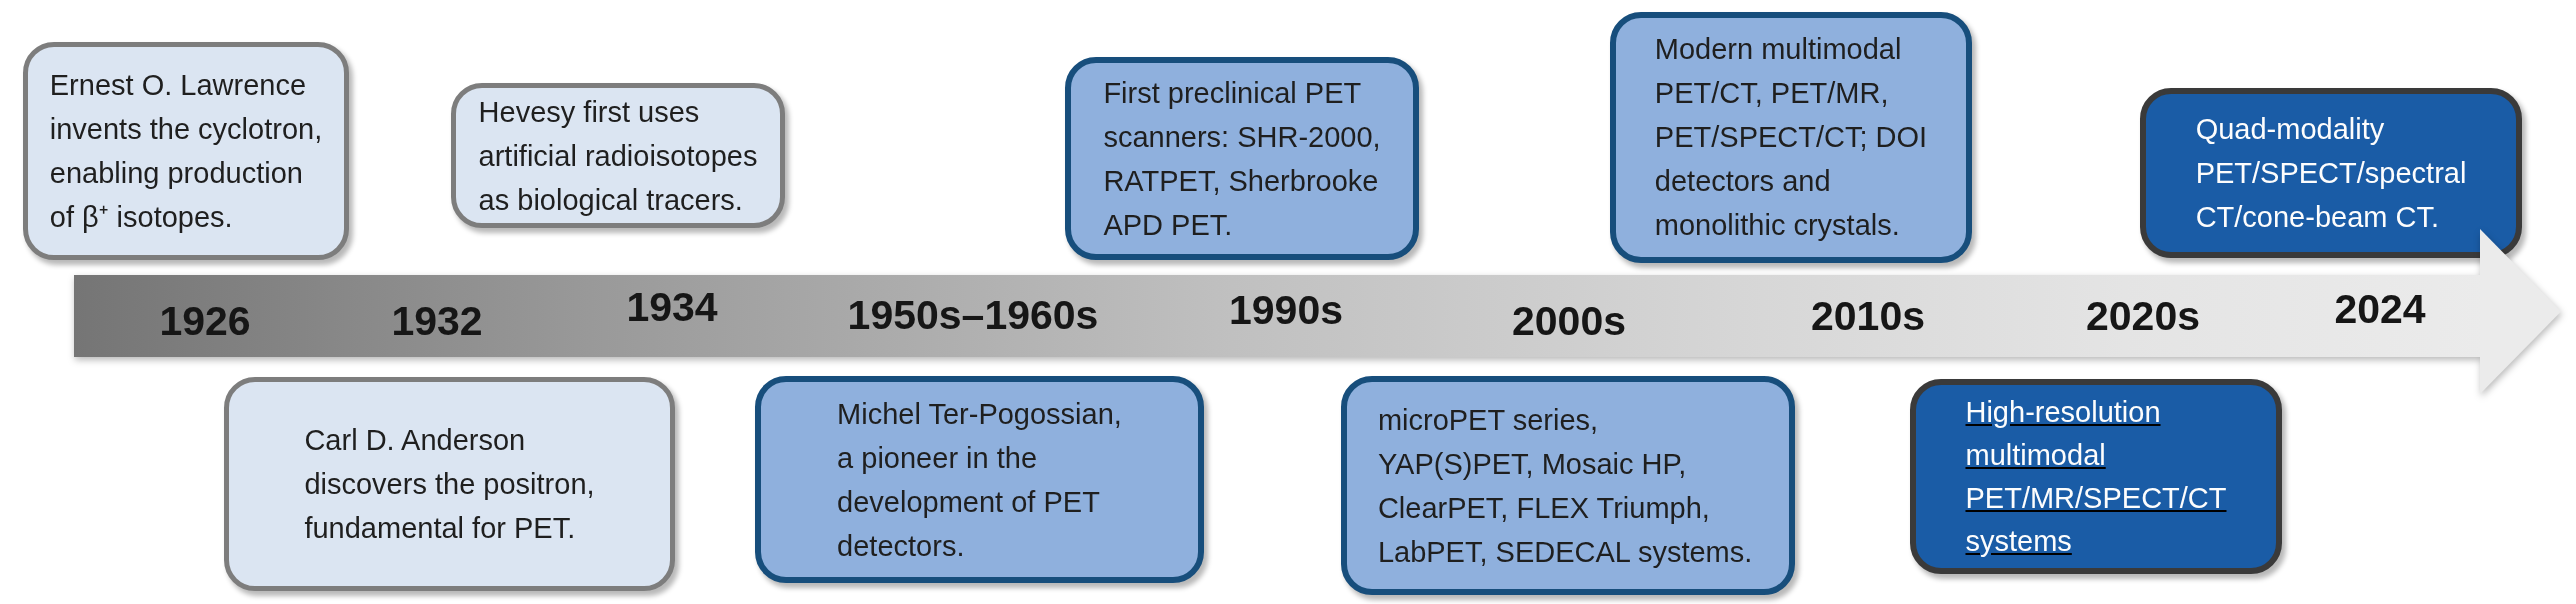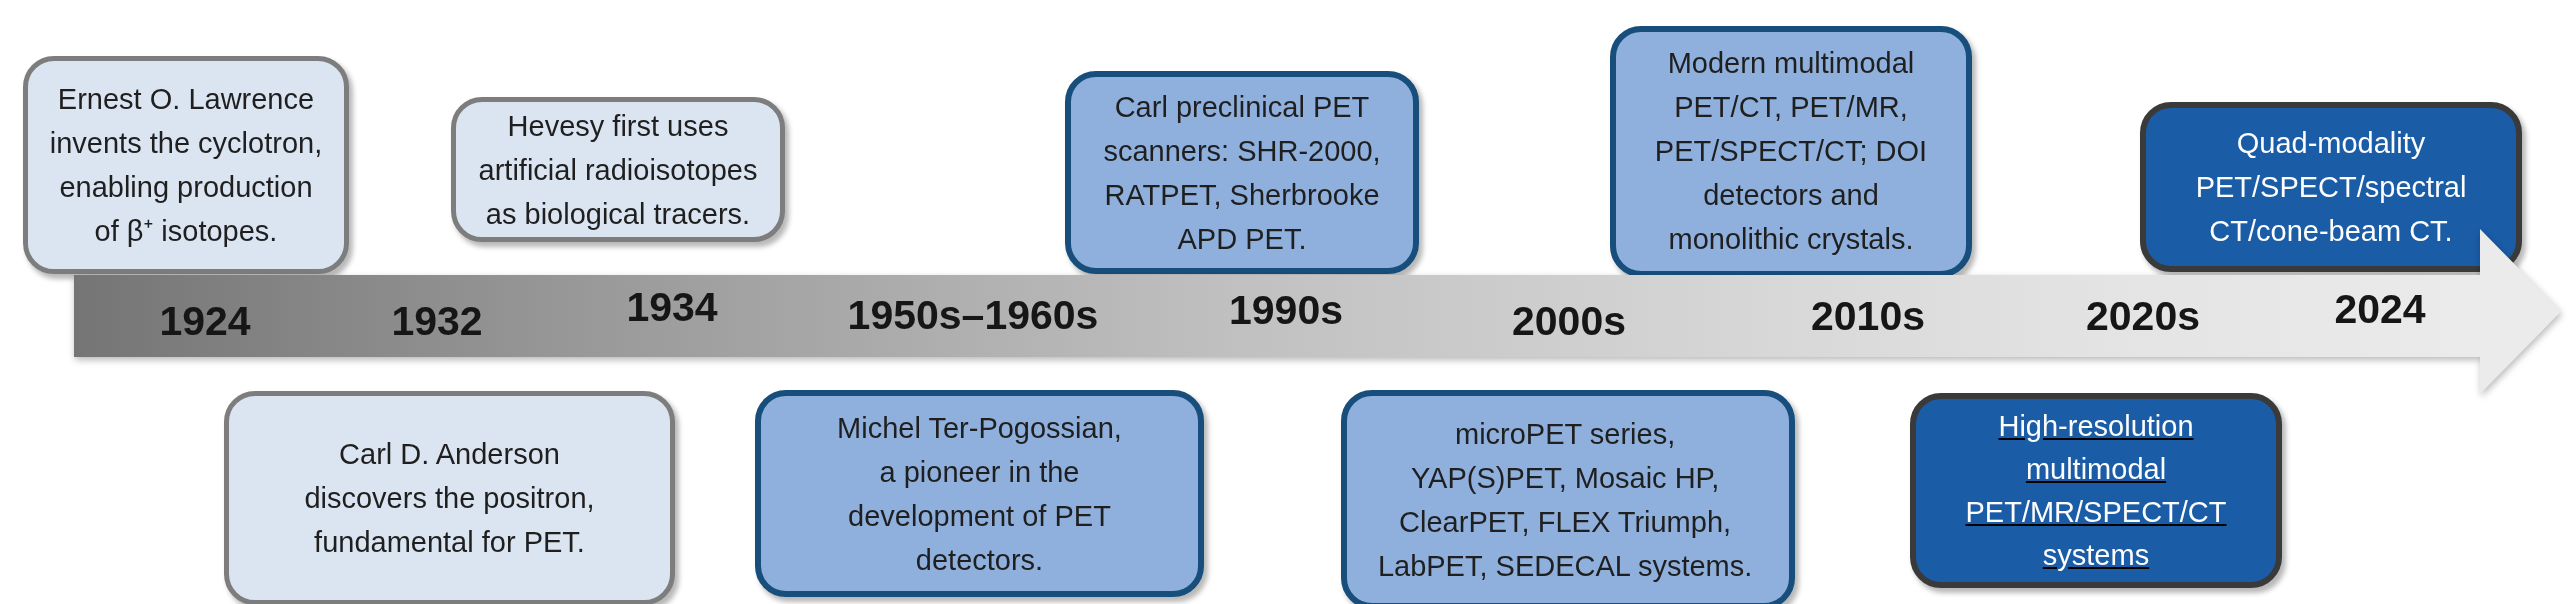--- a/index.html
+++ b/index.html
@@ -40,24 +40,23 @@
   .y5{left:1286px;top:289px}
   .y6{left:1569px;top:300px}
   .y7{left:1868px;top:295px}
   .y8{left:2143px;top:295px}
   .y9{left:2380px;top:288px}
 
   
   .card{
     position:absolute;z-index:2;box-sizing:border-box;
     display:flex;align-items:center;justify-content:center;
-    text-align:center;border-radius:31px;
+    border-radius:31px;
     box-shadow:3.1px 4.6px 5.4px rgba(0,0,0,.28);
     padding:6.1px 13.8px;
-    margin-top:14px;
   }
   .card .txt{
     white-space:pre-line;
     font-size:29px;line-height:44px;color:var(--text-dark,#1f1f1f);
   }
   .light{background:var(--light-fill,#dbe5f2);border:5.4px solid var(--light-border,#7d7d7d);}
   .mid{background:var(--mid-fill,#8fb0dd);border:6.1px solid var(--mid-border,#174e7c);}
   .dark{background:var(--dark-fill,#1a5ca6);border:6.9px solid var(--dark-border,#3a3a3a);}
   .dark .txt{color:var(--text-light,#fdfdfd);}
 
@@ -76,21 +75,21 @@
 </head>
 <body>
 
 <div class="stage">
 
   <div class="arrow">
     <div class="bar"></div>
     <div class="head"></div>
   </div>
 
-  <span class="year y1">1924</span>
+  <span class="year y1">1926</span>
   <span class="year y2">1932</span>
   <span class="year y3">1934</span>
   <span class="year y4">1950s–1960s</span>
   <span class="year y5">1990s</span>
   <span class="year y6">2000s</span>
   <span class="year y7">2010s</span>
   <span class="year y8">2020s</span>
   <span class="year y9">2024</span>
 
   <div class="card light c-ernest">
@@ -98,21 +97,21 @@
 invents the cyclotron,
 enabling production
 of β⁺ isotopes.</div>
   </div>
   <div class="card light c-hevesy">
     <div class="txt">Hevesy first uses
 artificial radioisotopes
 as biological tracers.</div>
   </div>
   <div class="card mid c-preclinical">
-    <div class="txt">Carl preclinical PET
+    <div class="txt">First preclinical PET
 scanners: SHR-2000,
 RATPET, Sherbrooke
 APD PET.</div>
   </div>
   <div class="card mid c-modern">
     <div class="txt">Modern multimodal
 PET/CT, PET/MR,
 PET/SPECT/CT; DOI
 detectors and
 monolithic crystals.</div>

